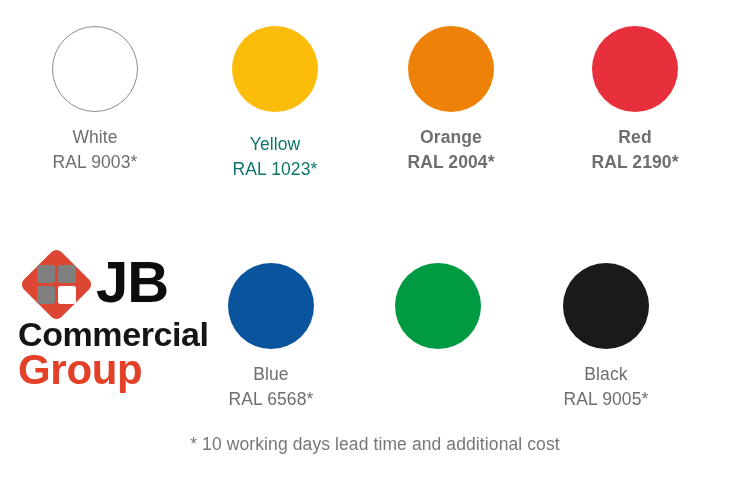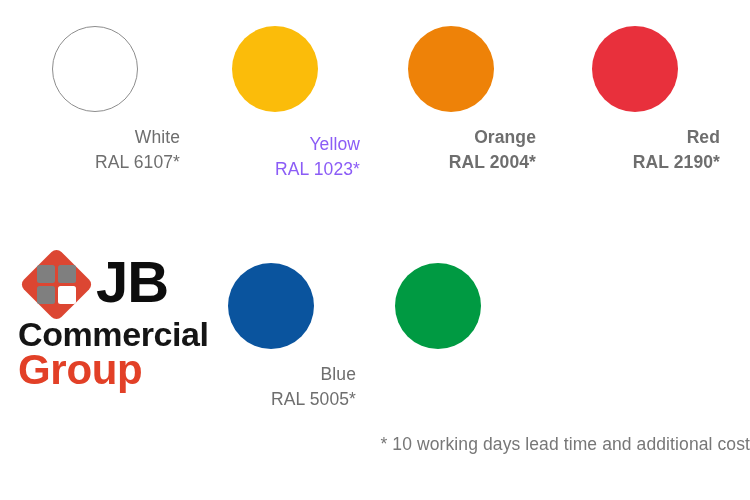--- a/index.html
+++ b/index.html
@@ -19,21 +19,21 @@
     position: relative;
     width: 750px;
     height: 500px;
     background: #ffffff;
   }
 
   
   .swatch {
     position: absolute;
     width: 170px;
-    text-align: right;
+    text-align: center;
   }
   .swatch .disc {
     width: 86px;
     height: 86px;
     border-radius: 50%;
     margin: 0 auto;
     box-sizing: border-box;
   }
   .swatch .disc.outline {
     background: #ffffff;
@@ -132,42 +132,42 @@
     line-height: 36px;
     letter-spacing: -0.3px;
   }
 
   
   .footnote {
     position: absolute;
     left: 0;
     top: 434px;
     width: 750px;
-    text-align: right;
+    text-align: center;
     color: #777777;
     font-size: 17.5px;
     letter-spacing: 0.1px;
   }
 </style>
 </head>
 <body>
 
 <div class="sheet">
 
   <div class="swatch pos-white">
     <div class="disc outline"></div>
     <div class="caption" style="color: rgb(110, 110, 110);">
       <span>White</span>
-      <span class="ral">RAL 6107*</span>
+      <span class="ral">RAL 9003*</span>
     </div>
   </div>
 
   <div class="swatch pos-yellow">
     <div class="disc" style="background: rgb(251, 188, 10);"></div>
-    <div class="caption" style="color: #8b5cf6; margin-top: 20px;">
+    <div class="caption" style="color: #0f766e; margin-top: 20px;">
       <span>Yellow</span>
       <span class="ral">RAL 1023*</span>
     </div>
   </div>
 
   <div class="swatch pos-orange">
     <div class="disc" style="background: rgb(238, 130, 8);"></div>
     <div class="caption" style="color: rgb(110, 110, 110); font-weight: bold;">
       <span>Orange</span>
       <span class="ral">RAL 2004*</span>
@@ -196,24 +196,31 @@
       <div class="logo-jb" style="color: rgb(13, 13, 13);">JB</div>
     </div>
     <div class="logo-commercial" style="color: rgb(21, 21, 21);">Commercial</div>
     <div class="logo-group" style="color: rgb(226, 64, 39);">Group</div>
   </div>
 
   <div class="swatch pos-blue">
     <div class="disc" style="background: rgb(10, 84, 158);"></div>
     <div class="caption" style="color: rgb(110, 110, 110);">
       <span>Blue</span>
-      <span class="ral">RAL 5005*</span>
+      <span class="ral">RAL 6568*</span>
     </div>
   </div>
 
   <div class="swatch pos-green">
     <div class="disc" style="background: rgb(0, 154, 66);"></div>
   </div>
 
+  <div class="swatch pos-black">
+    <div class="disc" style="background: rgb(26, 26, 26);"></div>
+    <div class="caption" style="color: rgb(110, 110, 110);">
+      <span>Black</span>
+      <span class="ral">RAL 9005*</span>
+    </div>
+  </div>
 
   <div class="footnote">* 10 working days lead time and additional cost</div>
 
 </div>
 
 </body></html>

